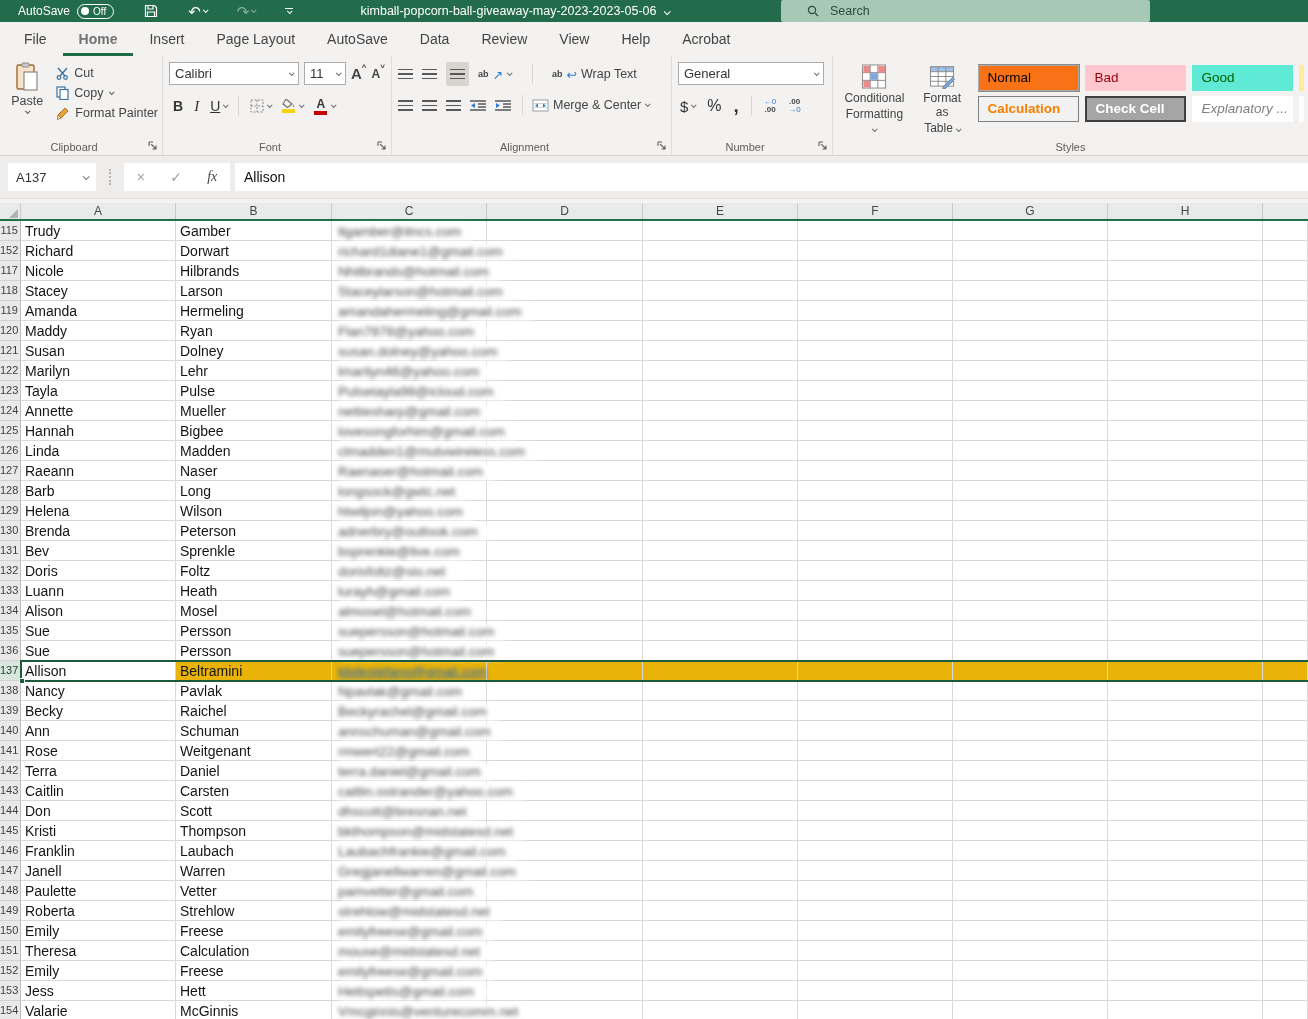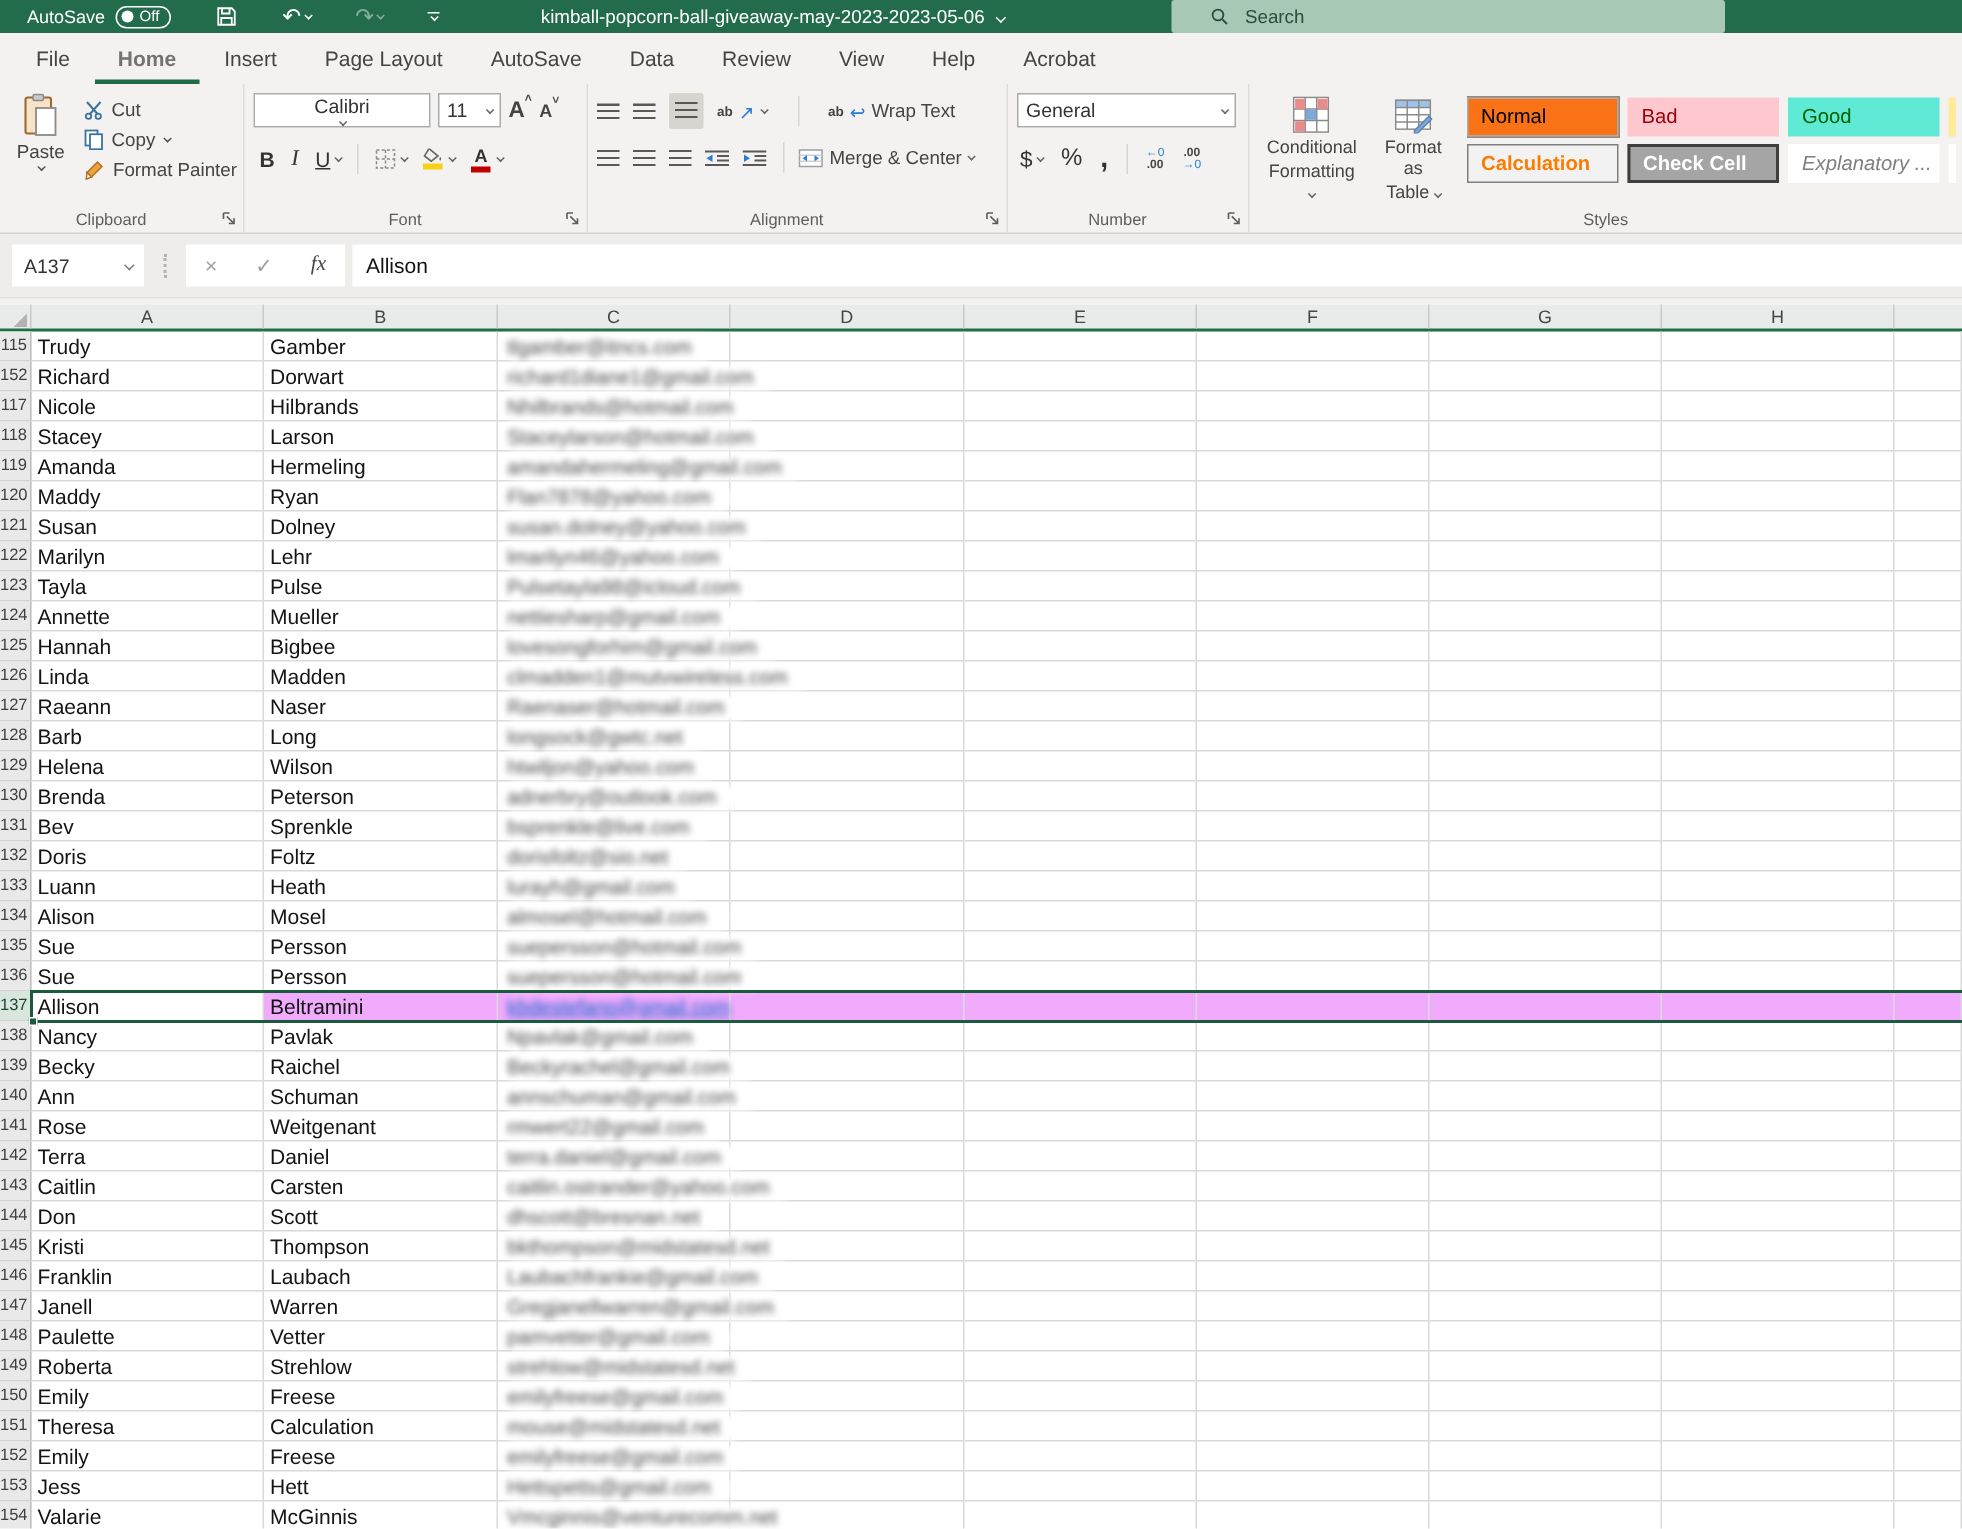--- a/index.html
+++ b/index.html
@@ -38,21 +38,21 @@
     font-size:11px; color:#5f5d5b; }
   .launcher { position:absolute; right:4px; bottom:4px; }
   .g-clip { width:163px; display:flex; gap:8px; }
   .pastebtn { width:48px; display:flex; flex-direction:column; align-items:center; gap:2px; font-size:12.5px; }
   .clipcol { display:flex; flex-direction:column; gap:6px; padding-top:4px; }
   .smallbtn { display:flex; align-items:center; gap:5px; font-size:12.5px; white-space:nowrap; }
   .g-font { width:229px; }
   .fontrow1 { display:flex; align-items:center; gap:5px; }
   .select { height:23px; background:#fff; border:1px solid #ababab; display:flex;
     align-items:center; justify-content:space-between; font-size:13px; padding:0 5px; color:#333; }
-  .sel-font { width:118px;flex-direction:column; }
+  .sel-font { width:130px; }
   .sel-size { width:42px; }
   .fontbig { font-size:15px; font-weight:700; position:relative; }
   .fontbig sup { font-size:8px; position:relative; top:-4px; }
   .fontrow2 { display:flex; align-items:center; gap:11px; margin-top:11px; padding-left:4px; }
   .fb { font-size:14px; color:#333; display:inline-flex; align-items:center; gap:3px; }
   .b { font-weight:800; } .i { font-style:italic; font-family:"Liberation Serif",serif; font-size:15px; }
   .u { text-decoration:underline; }
   .vsep { width:1px; height:20px; background:#d8d6d4; }
   .colorbtn { display:inline-flex; flex-direction:column; align-items:center; line-height:1; gap:1px; }
   .colorbtn .a { font-size:12px; font-weight:700; }
@@ -110,21 +110,21 @@
   .col4 { width:155px; } .col5 { width:155px; } .col6 { width:155px; } .col7 { width:155px; }
   .col8 { width:45px; border-right:none; }
   .grow { display:flex; height:20px; position:relative; }
   .rowhdr { width:21px; background:#e9e9e9; border-right:1px solid #bdbdbd; border-bottom:1px solid #d2d2d2;
     font-size:11px; color:#3f3f3f; text-align:right; padding:4px 2px 0 0; line-height:1; }
   .cell { border-right:1px solid #d9d9d9; border-bottom:1px solid #d9d9d9; font-size:14px;
     color:#141414; padding:2px 0 0 4px; white-space:nowrap; overflow:visible; }
   .email { display:inline-block; background:#fff; border-radius:7px; padding:0 14px 1px 2px;
     color:#4a4a4a; filter:blur(2px); font-size:13.5px; position:relative; z-index:1; }
   .email.link { color:#0d62c9; text-decoration:underline; background:transparent; }
-  .grow.selected .cell { background:#f0abfc; }
+  .grow.selected .cell { background:#eab308; }
   .grow.selected .cell.col0 { background:#fff; }
   .grow.selected .rowhdr { background:#d8e6dd; color:#1f4434; }
   .selbox { position:absolute; left:20px; right:0; top:-1px; bottom:-1px; z-index:3;
     border-top:2px solid #1b5a3d; border-bottom:2px solid #1b5a3d; border-left:2px solid #1b5a3d;
     pointer-events:none; }
   .fillhandle { position:absolute; left:19px; bottom:-3px; width:6px; height:6px;
     background:#1b5a3d; border:1px solid #fff; z-index:4; }
   svg { display:block; }
 </style>
 </head>

